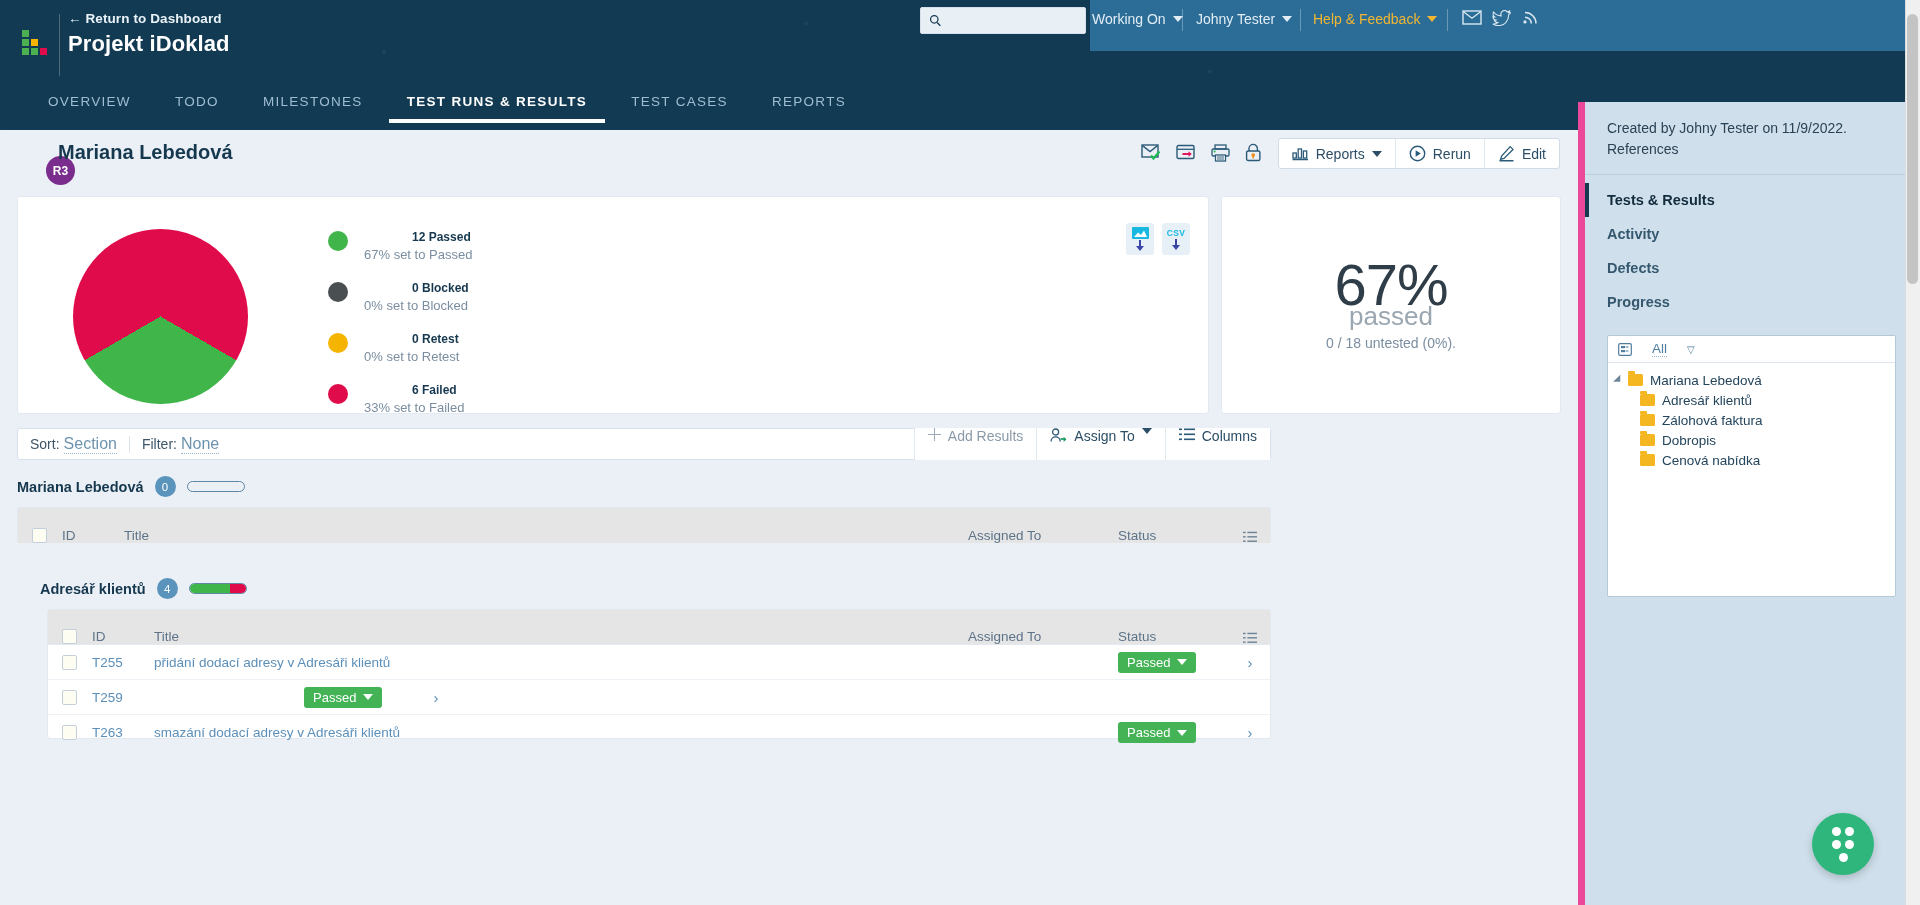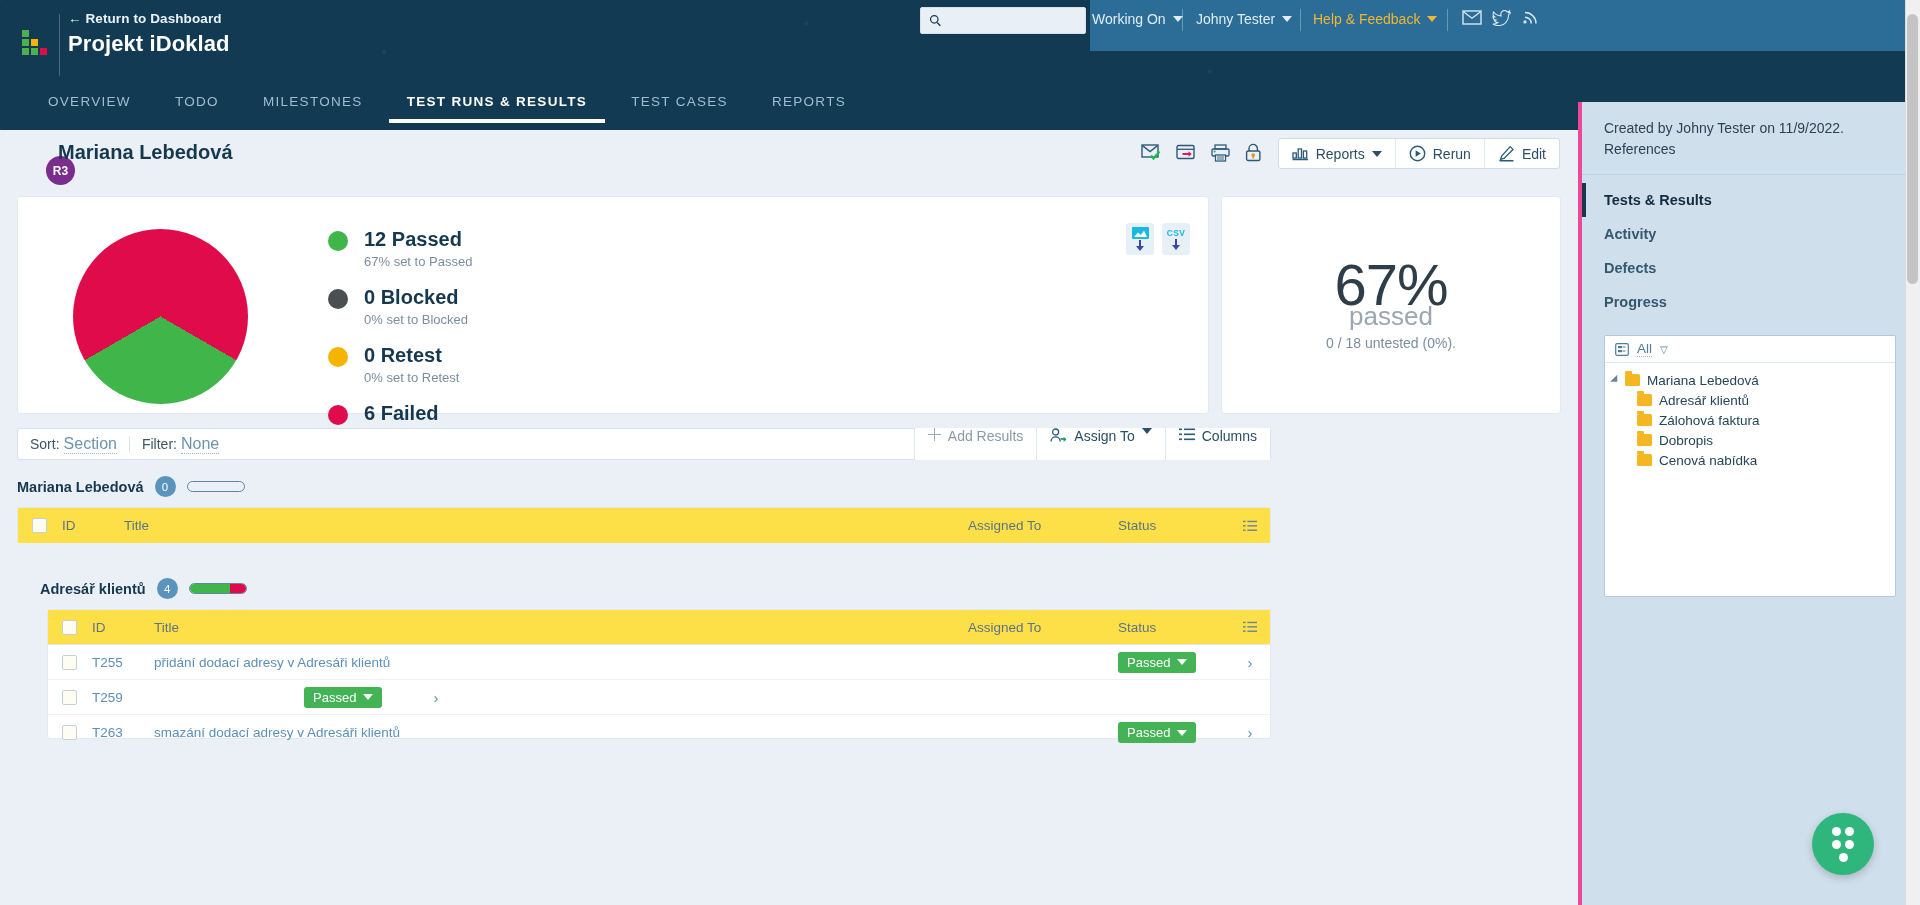--- a/index.html
+++ b/index.html
@@ -133,21 +133,21 @@
   }
 
   
   .pie {
     position: absolute; left: 55px; top: 32px; width: 175px; height: 175px;
     border-radius: 50%;
   }
   .legend { position: absolute; left: 310px; top: 30px; }
   .legend-row { display: flex; align-items: flex-start; margin-bottom: 15px; }
   .legend-dot { width: 20px; height: 20px; border-radius: 50%; margin-right: 16px; margin-top: 4px; flex: none; }
-  .legend-main { font-size: 20px; font-weight: bold; color: #16384f; line-height: 1.25; }
+  .legend-main { font-size: 12px; font-weight: bold; color: #16384f; line-height: 1.25; margin-left: 48px; }
   .legend-sub { font-size: 13px; color: #7b8ea0; margin-top: 2px; }
 
   .dl-btns { position: absolute; right: 18px; top: 26px; display: flex; gap: 8px; }
   .dl-btn {
     width: 28px; height: 32px; background: #e7eff7; border-radius: 3px;
     display: flex; flex-direction: column; align-items: center; justify-content: center;
     cursor: pointer; gap: 1px;
   }
   .dl-csv-text { font-size: 8.5px; font-weight: bold; color: #17b9e0; letter-spacing: .3px; }
 
@@ -177,55 +177,55 @@
   .sect-name { font-size: 14.5px; font-weight: bold; color: #16384f; }
   .count-pill {
     width: 21px; height: 21px; border-radius: 50%; background: #5a93bb; color: #fff;
     font-size: 11.5px; display: flex; align-items: center; justify-content: center;
   }
   .minibar { width: 58px; height: 11px; border: 1px solid #5d87a5; border-radius: 6px; overflow: hidden; display: flex; }
 
   
   .tbl { position: absolute; background: #fff; border: 1px solid #e2e9f0; border-radius: 3px; }
   .trow { display: flex; align-items: center; height: 35px; border-bottom: 1px solid #edf1f5; }
-  .trow.hdr { background: #fde047; color: #5d7388; font-size: 13.5px; border-bottom: 1px solid #e2e9f0; }
+  .trow.hdr { background: #e5e5e5; color: #5d7388; font-size: 13.5px; border-bottom: 1px solid #e2e9f0; align-items: flex-end; }
   .cb { width: 15px; height: 15px; border: 1px solid #c3d0dc; background: #fdfdf2; border-radius: 2px; cursor: pointer; flex: none; }
   .c-chk { width: 44px; padding-left: 14px; display:flex; }
   .c-id { width: 62px; font-size: 13.5px; }
   .c-title { flex: 1; font-size: 13.5px; }
   .c-assign { width: 150px; font-size: 13.5px; }
   .c-status { width: 112px; font-size: 13.5px; }
   .c-gear { width: 40px; display: flex; justify-content: center; }
   .link { color: #5b8fb9; cursor: pointer; }
   .status-pill {
     display: inline-flex; align-items: center; gap: 7px;
     background: #44b356; color: #fff; font-size: 13px;
     border-radius: 3px; padding: 3px 9px; cursor: pointer;
   }
   .rowarrow { color: #5b8fb9; font-size: 15px; cursor: pointer; }
 
   
   .rside {
     position: absolute; right: 0; top: 102px; width: 342px; bottom: 0;
-    background: #cfe0ec; border-left: 4px solid #ec4899;
+    background: #cfe0ec; border-left: 7px solid #ec4899;
   }
   .rside-top { padding: 16px 20px 14px 22px; border-bottom: 1px solid #b9cfe0; }
   .rside-top .meta { font-size: 14px; color: #2c4254; line-height: 1.5; }
   .rnav { padding: 8px 0 6px 0; }
   .rnav-item {
     padding: 9px 22px; font-size: 14.5px; color: #35586f; cursor: pointer; font-weight: bold;
   }
   .rnav-item.active { color: #122b3d; border-left: 4px solid #16384f; padding-left: 18px; }
   .tree-box {
     position: absolute; left: 22px; top: 233px; right: 24px; height: 262px;
     background: #fff; border: 1px solid #b4c9d8; border-radius: 2px;
   }
   .tree-head {
     height: 27px; border-bottom: 1px solid #dde6ee; display: flex; align-items: center;
-    gap: 8px; padding-left: 10px; font-size: 13.5px;
+    gap: 20px; padding-left: 10px; font-size: 13.5px;
   }
   .tree-all { color: #4f7d9e; border-bottom: 1px dotted #9cb6c8; cursor: pointer; }
   .tree-body { padding: 7px 0 0 8px; }
   .tree-node { display: flex; align-items: center; gap: 7px; height: 20px; font-size: 13.5px; color: #24455c; cursor: pointer; }
   .tree-node.child { padding-left: 24px; }
   .folder {
     width: 15px; height: 12px; background: #f5b721; border-radius: 1.5px; position: relative; flex: none;
   }
   .folder::before {
     content:""; position:absolute; left:0; top:-3px; width:7px; height:3px; background:#f5b721; border-radius:1px 1px 0 0;

